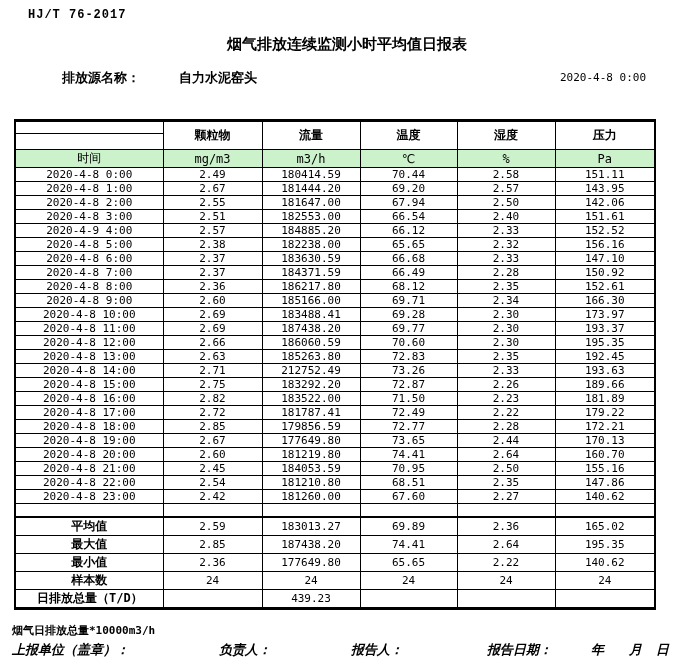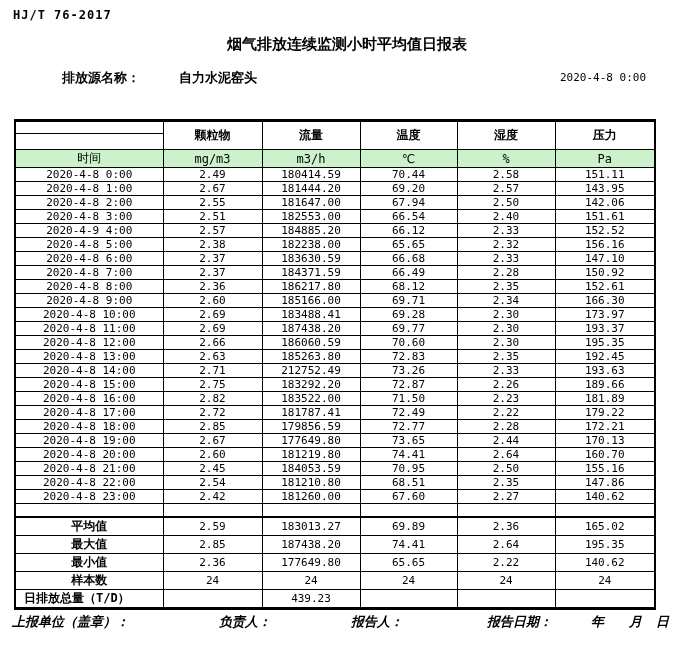--- a/index.html
+++ b/index.html
@@ -7,24 +7,25 @@
     margin: 0; padding: 0;
     width: 673px; height: 658px;
     background: #ffffff;
     color: #000;
     font-family: "DejaVu Sans Mono", "DejaVu Sans", monospace;
     overflow: hidden;
   }
   .page { position: relative; width: 673px; height: 658px; }
 
   .std {
-    margin: 8px 0 0 13px;
+    margin: 8px 0 0 28px;
     font-size: 12px;
     font-weight: bold;
     letter-spacing: 1px;
+    font-family: Liberation Mono, monospace;
   }
   .title {
     margin-top: 13px;
     padding-left: 21px;
     text-align: center;
     font-size: 15px;
     font-weight: bold;
   }
   .source-row {
     position: relative;
@@ -72,21 +73,21 @@
   tr.unit-row th.time-head {
     font-size: 12px;
     font-weight: normal;
     margin-left: 8px;
   }
   tbody td { height: 13.7px; font-size: 11px; }
   tr.sep-row td { height: 13px; border-bottom: 2px solid #000; }
   tbody td.summary-label { font-size: 12px; font-weight: bold; }
   tr.total-row td.summary-label {
     text-align: left;
-    padding-left: 8px;
+    padding-left: 21px;
   }
 
   .note {
     margin: 13px 0 0 12px;
     font-size: 11px;
     font-weight: bold;
   }
   .sign-row {
     position: relative;
     margin-top: 3px;
@@ -389,20 +390,21 @@
           <td class="summary-label">日排放总量（T/D）</td>
           <td></td>
           <td>439.23</td>
           <td></td>
           <td></td>
           <td></td>
         </tr>
       </tbody>
   </table>
 
+  <div class="note">烟气日排放总量*10000m3/h</div>
 
   <div class="sign-row">
     <span class="lbl-unit">上报单位（盖章）：</span>
     <span class="lbl-resp">负责人：</span>
     <span class="lbl-report">报告人：</span>
     <span class="lbl-date">报告日期：</span>
     <span class="lbl-year">年</span>
     <span class="lbl-month">月</span>
     <span class="lbl-day">日</span>
   </div>

